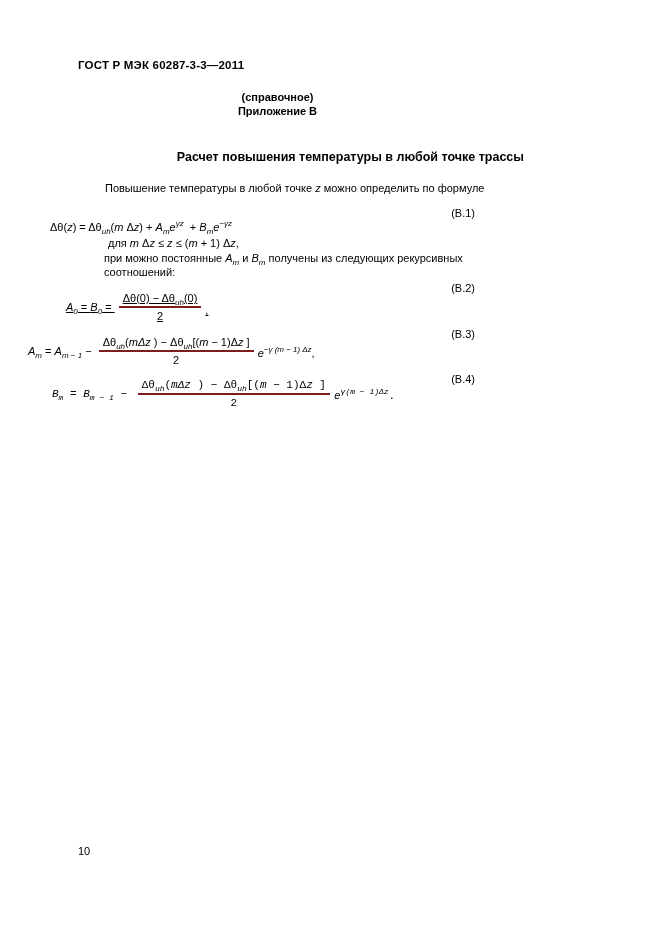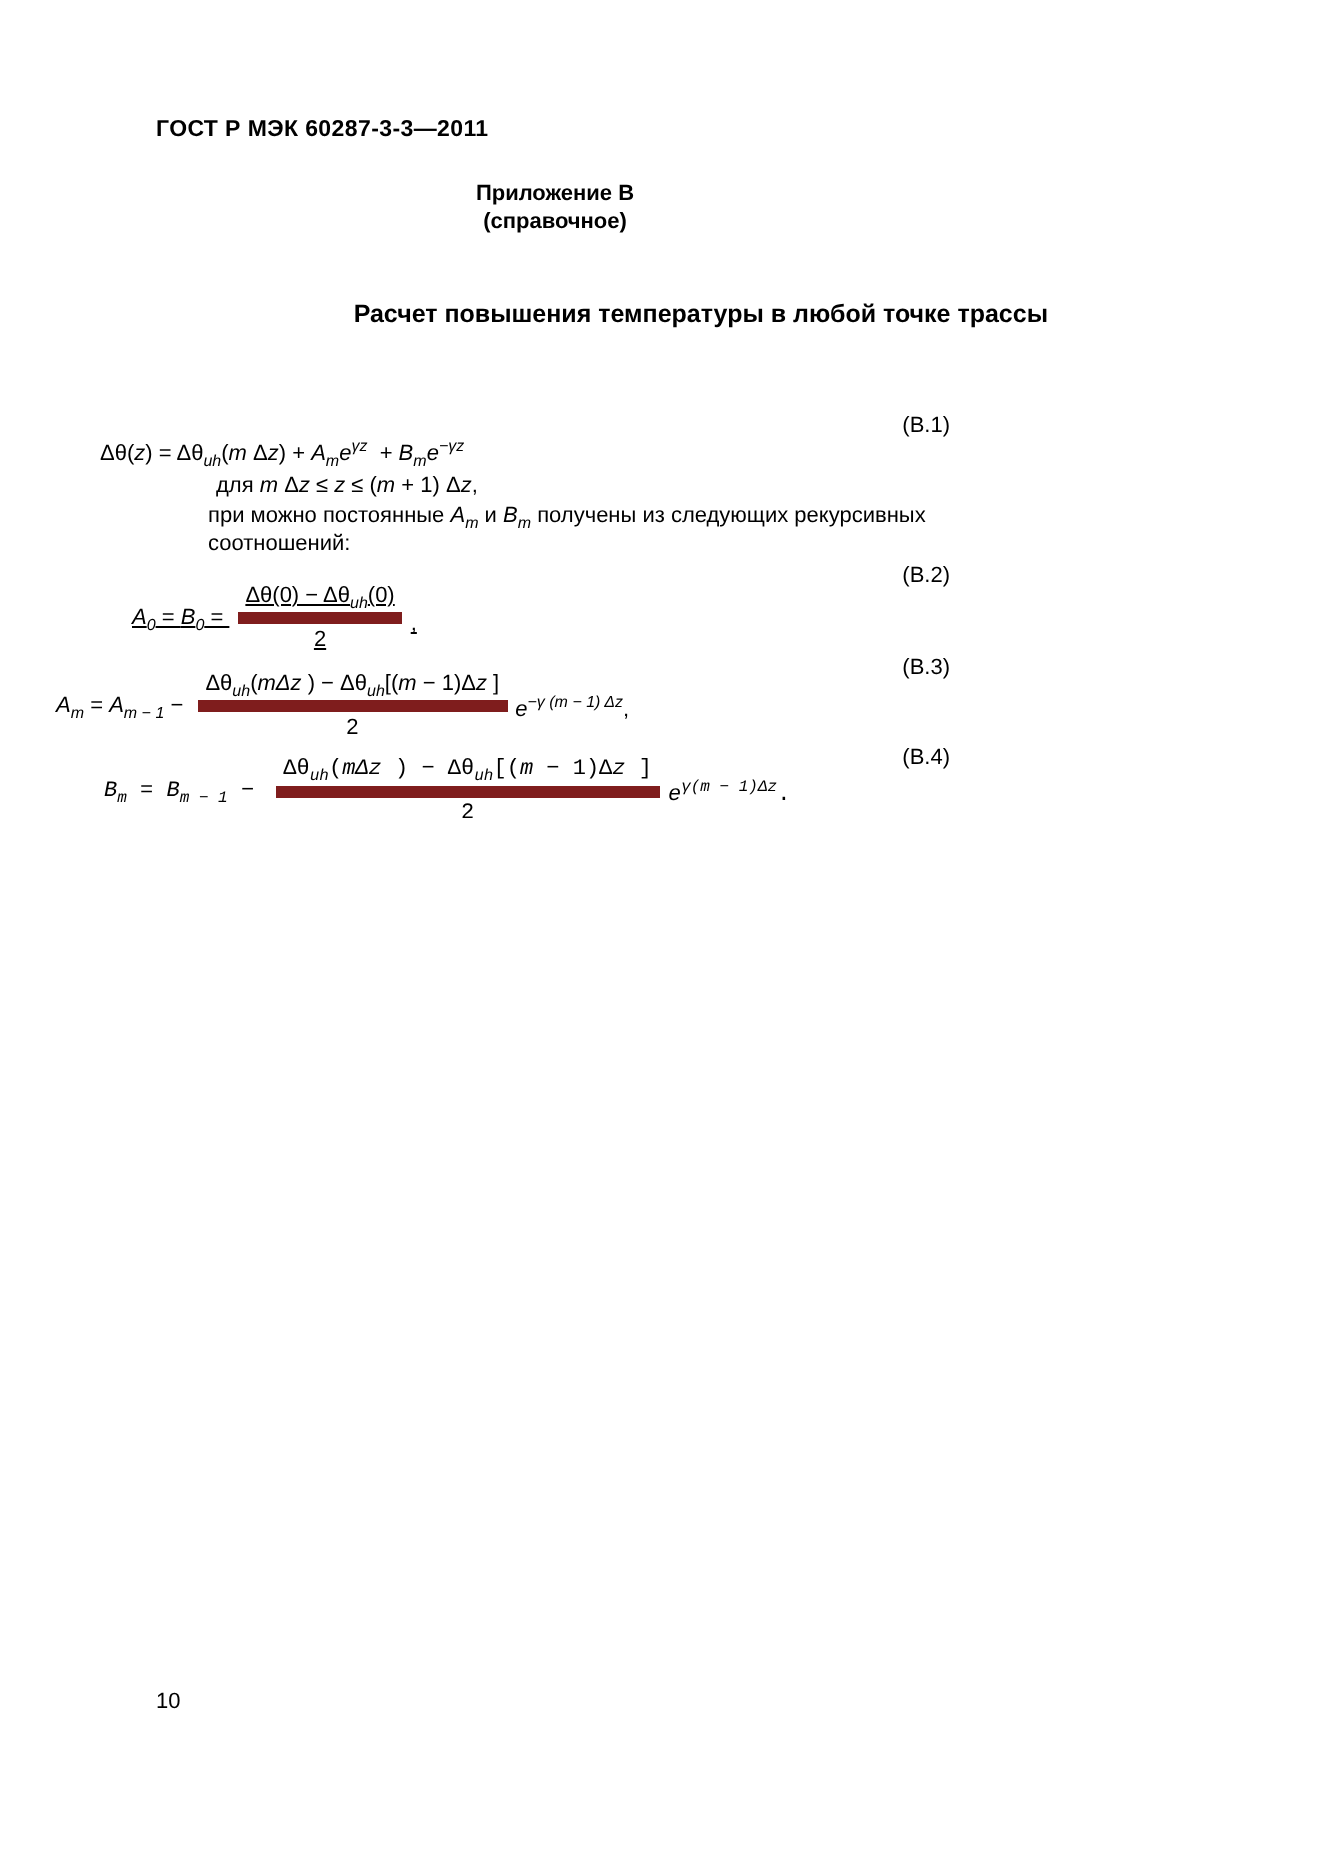--- a/index.html
+++ b/index.html
@@ -43,45 +43,46 @@
   }
   .f1c { padding-left:50px; }
   .f2c { padding-left:66px; }
   .f3c { padding-left:28px; }
   .f4c { padding-left:52px;font-family:Liberation Mono, monospace; }
   .fpart { white-space:pre; }
   .frac {
     display:inline-flex; flex-direction:column; align-items:center;
     margin:0 4px; text-align:center;
   }
-  .frac .num { padding:0 4px 2px; border-bottom:6px solid #7f1d1d; white-space:pre; }
+  .frac .num { padding:0 4px 2px; border-bottom:2px solid #7f1d1d; white-space:pre; }
   .frac .den { padding-top:2px; }
   .tail { position:relative; top:3px; }
   .expart { position:relative; top:2px; white-space:pre; }
   .flabel { position:absolute; right:49px; font-size:11px; }
   .f1row .flabel { top:2px; }
   .f2row .flabel { top:6px; }
   .f3row .flabel { top:8px; }
   .f4row .flabel { top:10px; }
   .pagenum { position:absolute; left:78px; top:845px; font-size:11px; }
 </style>
 </head>
 <body>
 
 <div class="page">
 
   <div class="doc-header">ГОСТ Р МЭК 60287-3-3—2011</div>
 
   <div class="annex">
+    <div>(справочное)</div>
     <div>Приложение В</div>
-    <div>(справочное)</div>
   </div>
 
   <div class="sec-title">Расчет повышения температуры в любой точке трассы</div>
 
+  <p class="textline intro"><span class="up">Повышение температуры в любой точке </span><span class="it">z</span><span class="up"> можно определить по формуле</span></p>
 
   <div class="frow f1row">
     <div class="formula f1c">
       <span class="fpart"><span class="up">Δθ(</span><span class="it">z</span><span class="up">) = Δθ</span><sub>uh</sub><span class="up">(</span><span class="it">m</span><span class="up"> Δ</span><span class="it">z</span><span class="up">) + </span><span class="it">A</span><sub>m</sub><span class="it">e</span><sup>γz</sup><span class="up">  + </span><span class="it">B</span><sub>m</sub><span class="it">e</span><sup>−γz</sup></span>
     </div>
     <span class="flabel">(В.1)</span>
   </div>
 
   <p class="textline cond"><span class="up">для </span><span class="it">m</span><span class="up"> Δ</span><span class="it">z</span><span class="up"> ≤ </span><span class="it">z</span><span class="up"> ≤ (</span><span class="it">m</span><span class="up"> + 1) Δ</span><span class="it">z</span><span class="up">,</span></p>
 

